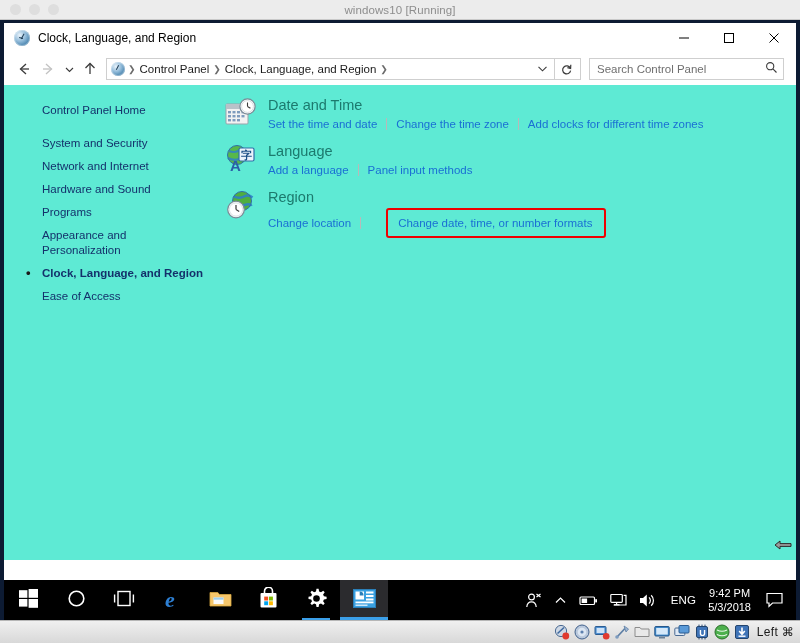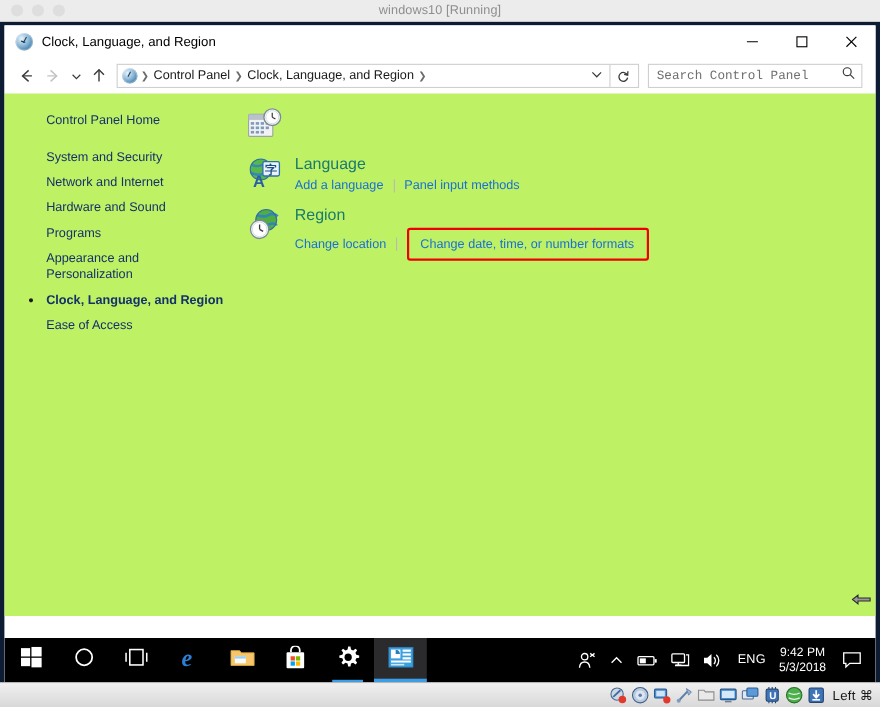--- a/index.html
+++ b/index.html
@@ -99,26 +99,26 @@
   .addr-div { width:1px; height:20px; background:#cfcfcf; }
   .refresh { color: #3b3b3b; padding: 0 5px; display:flex; align-items:center; }
 
   .search {
     width: 195px; height: 22px; flex: 0 0 auto;
     border: 1px solid #cfcfcf; background: #fff;
     display: flex; align-items: center; padding: 0 5px 0 7px;
   }
   .search input {
     flex: 1 1 auto; border: 0; outline: 0; font-size: 11.5px; color: #3f3f3f;
-    font-family: Liberation Mono, monospace; background: transparent; min-width: 0;
+    font-family: Liberation Sans, sans-serif; background: transparent; min-width: 0;
   }
   .search input::placeholder { color: #6f6f6f; opacity: 1; }
 
   
-  .ex-body { display: flex; height: 475px; background: #bef264; }
+  .ex-body { display: flex; height: 475px; background: #5eead4; }
   .sidebar { width: 220px; flex: 0 0 auto; padding: 14px 0 0 0; }
   .side-item {
     font-size: 11.5px; color: #14316b; padding: 4px 8px 4px 38px;
     line-height: 15px; position: relative; cursor: pointer;
   }
   .side-item.home { margin-bottom: 10px; }
   .side-item.current { font-weight: bold; color: #14316b; }
   .side-item.current::before {
     content: "•"; position: absolute; left: 22px; top: 3px;
     font-size: 13px; color: #1a1a1a; font-weight: bold;
@@ -129,21 +129,21 @@
   .cat-icon { width: 34px; height: 34px; flex: 0 0 auto; margin: 2px 10px 0 0; position: relative; }
   .cat-text { padding-top: 1px; }
   .cat-title {
     font-size: 14.5px; color: #1c7a6e; line-height: 19px; margin-bottom: 1px; cursor: pointer;
   }
   .cat-links { display: flex; align-items: center; flex-wrap: wrap; }
   .cat-link { font-size: 11.5px; color: #1a6fd4; line-height: 16px; cursor: pointer; white-space: nowrap; }
   .vsep { width: 1px; height: 12px; background: #b9b9b9; margin: 0 9px; flex: 0 0 auto; }
   .hl-box {
     border: 2.5px solid #ee0000; border-radius: 3px;
-    padding: 5px 12px 5px 10px; margin-left: 0px; display: inline-flex; align-items: center;
+    padding: 5px 12px 5px 10px; margin-left: 16px; display: inline-flex; align-items: center;
   }
 
   
   .cursor { position: absolute; left: 770px; top: 515px; width: 18px; height: 14px; }
 
   
   .taskbar {
     position: absolute; left: 0; bottom: 0; width: 792px; height: 40px;
     background: #000000; display: flex; align-items: center;
   }
@@ -309,20 +309,30 @@
                   <rect x="4" y="22" width="3" height="2.4"></rect>
                     <rect x="8.5" y="22" width="3" height="2.4"></rect>
                   <rect x="13" y="22" width="3" height="2.4"></rect>
                 </g>
                 <circle cx="23.5" cy="9.5" r="7.6" fill="#fcfcfc" stroke="#7b8a96" stroke-width="1.2"></circle>
                 <circle cx="23.5" cy="9.5" r="5.9" fill="#fff" stroke="#cfd6db" stroke-width=".8"></circle>
                 <line x1="23.5" y1="9.5" x2="23.5" y2="5.5" stroke="#3a3a3a" stroke-width="1.1"></line>
                 <line x1="23.5" y1="9.5" x2="26.4" y2="11.2" stroke="#3a3a3a" stroke-width="1.1"></line>
               </svg>
             </div>
+            <div class="cat-text">
+              <div class="cat-title">Date and Time</div>
+              <div class="cat-links">
+                <span class="cat-link">Set the time and date</span>
+                <span class="vsep"></span>
+                <span class="cat-link">Change the time zone</span>
+                <span class="vsep"></span>
+                <span class="cat-link">Add clocks for different time zones</span>
+              </div>
+            </div>
           </div>
 
           <div class="cat">
             <div class="cat-icon">
               <svg width="34" height="34" viewBox="0 0 34 34">
                 <circle cx="13" cy="12" r="9.5" fill="#57b84a"></circle>
                 <path d="M5 8 q5 2 9 0 t9 1 M4 15 q6 3 11 1 t7 1" fill="none" stroke="#2f7fc9" stroke-width="2.2" opacity=".85"></path>
                 <circle cx="13" cy="12" r="9.5" fill="none" stroke="#2f6fa8" stroke-width="1"></circle>
                 <text x="6" y="28" font-family="Liberation Sans, sans-serif" font-size="15" fill="#2b5fa8" font-weight="bold">A</text>
                 <rect x="15" y="5" width="15" height="13" rx="1.5" fill="#eaf3fb" stroke="#2f6fa8" stroke-width="1.2"></rect>

